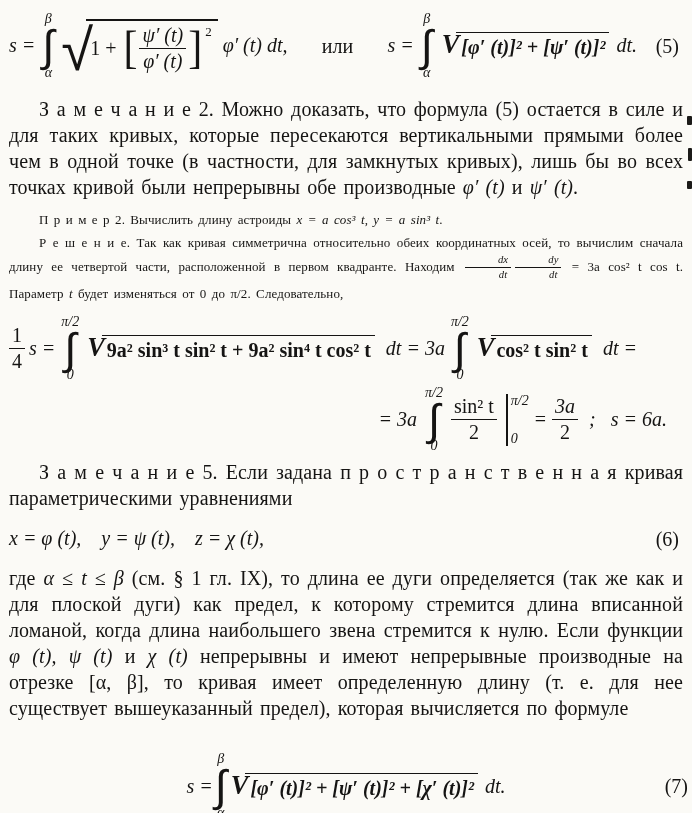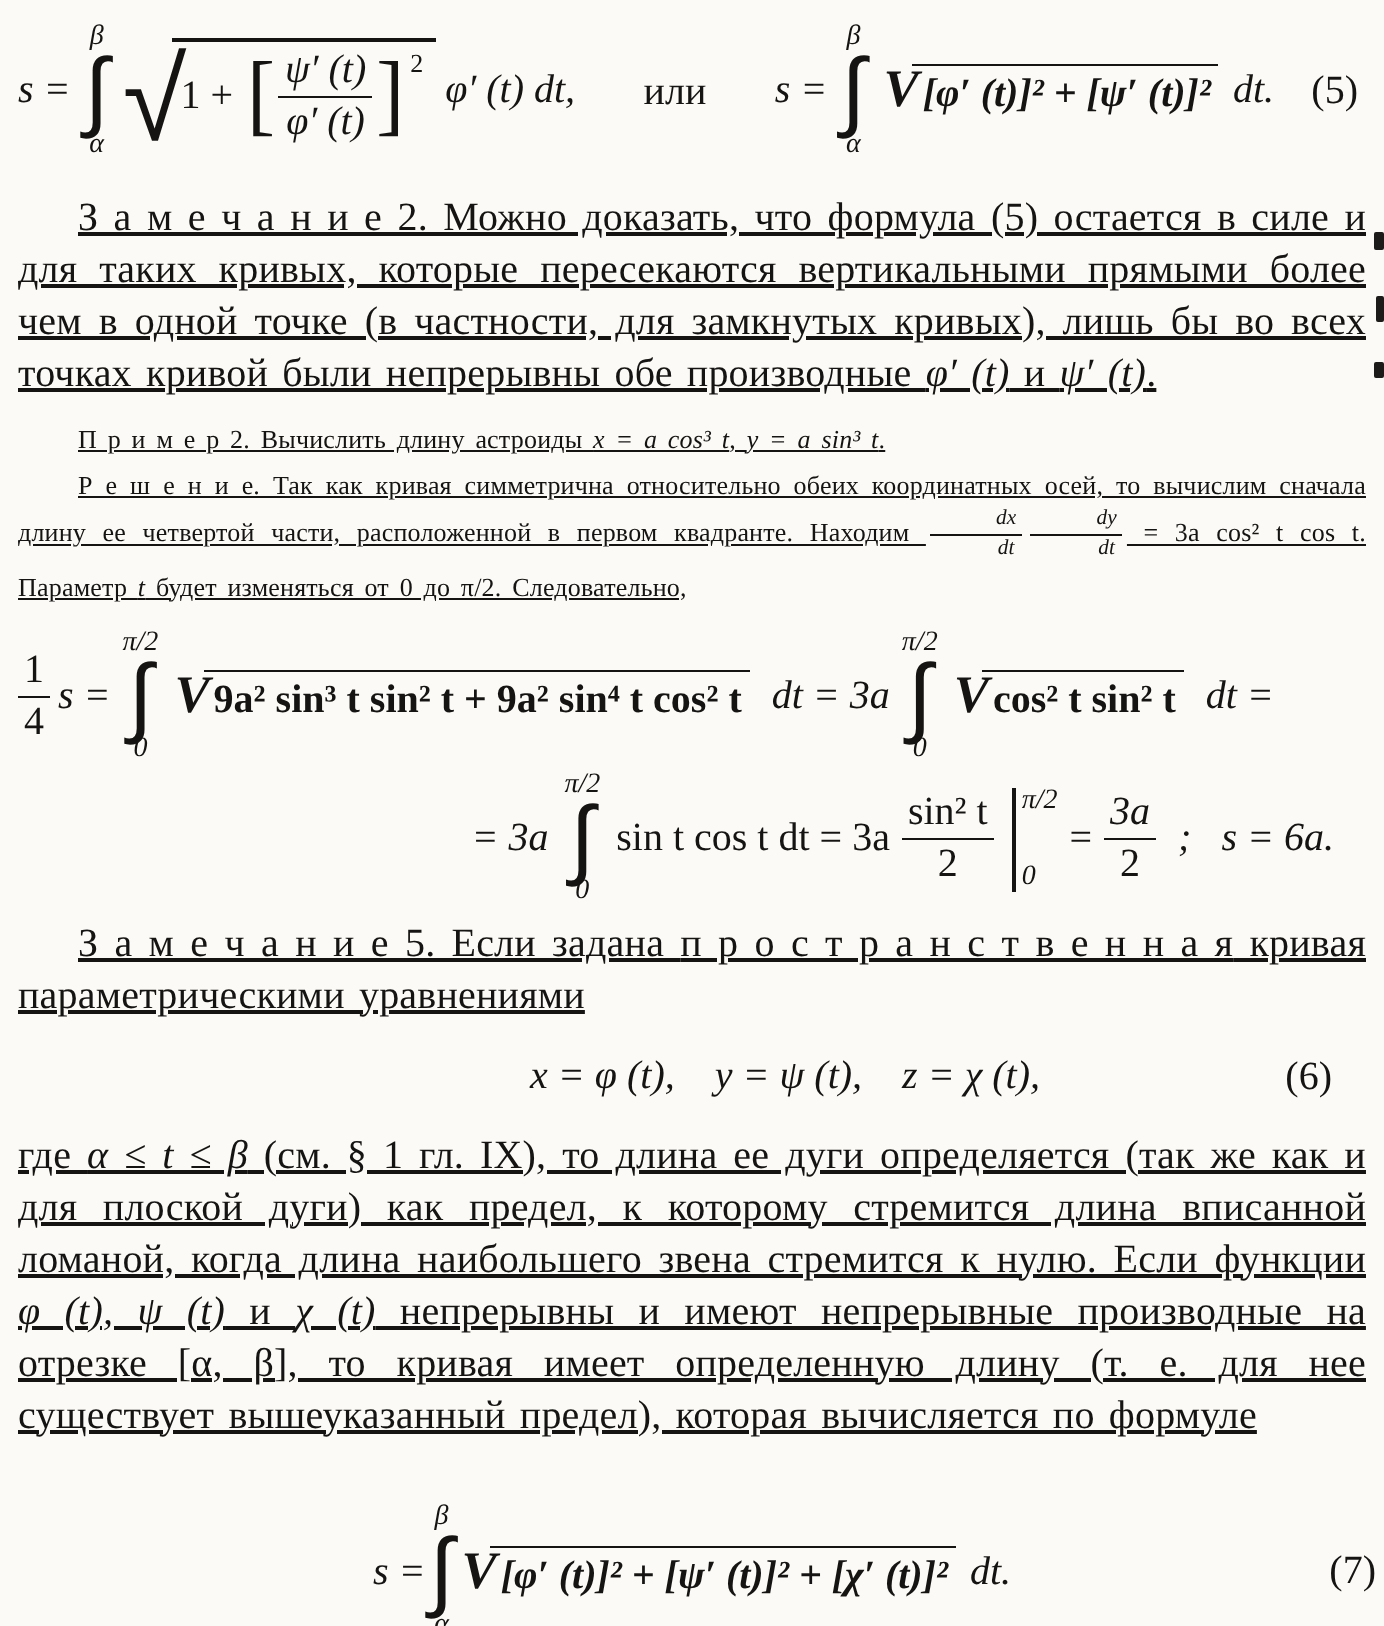--- a/index.html
+++ b/index.html
@@ -14,21 +14,20 @@
     font-family:"Liberation Serif","DejaVu Serif",serif;
   }
   
   .para{
     margin:0;
     font-size:20px;
     line-height:26px;
     text-align:justify;
     word-spacing:2px;
     letter-spacing:0.1px;
-    text-decoration:underline;
   }
   .indent{text-indent:30px;}
   .petit{font-size:13px;line-height:23px;}
   .imath{font-style:italic;white-space:nowrap;}
   
   .disp{
     display:flex;align-items:center;
     position:relative;
     font-size:20px;
     white-space:pre;
@@ -88,21 +87,21 @@
   .eval{
     display:inline-flex;flex-direction:column;justify-content:space-between;
     border-left:2px solid currentColor;
     padding-left:3px;margin-left:3px;
     height:52px;font-size:14px;font-style:italic;line-height:1;
   }
   
   .f5row{height:88px;padding-right:46px;justify-content:space-between;margin-bottom:2px;}
   .eq1row{margin-top:4px;height:80px;justify-content:flex-start;gap:4px;}
   .eq2row{height:62px;justify-content:flex-end;gap:6px;padding-right:16px;margin-bottom:4px;}
-  .eq6row{height:44px;justify-content:flex-end;margin:6px 13px 4px 0;}
+  .eq6row{height:44px;justify-content:flex-start;margin:6px 0 4px 0;}
   .eq6row .body6{margin-right:150px;}
   .eq7row{
     position:absolute;left:0;right:0;top:751px;
     height:70px;background:#fbfaf6;
     justify-content:center;padding:0 9px;
   }
   .rem2p{margin-top:6px;}
   .ex2p{margin-top:8px;}
   .rem3p{margin-top:8px;}
   
@@ -196,21 +195,20 @@
     <span class="m it"> dt =</span>
   </div>
 
   <div class="disp eq2row">
     <span class="m it">= 3a</span>
     <span class="int">
       <span class="ib">π/2</span>
       <span class="ig">∫</span>
       <span class="ib">0</span>
     </span>
-    <span class="m">sin t cos t dt = 3a</span>
     <span class="frac">
       <span class="fn">sin² t</span>
       <span class="fd">2</span>
     </span>
     <span class="eval">
       <span>π/2</span>
       <span>0</span>
     </span>
     <span class="m">=</span>
     <span class="frac">

